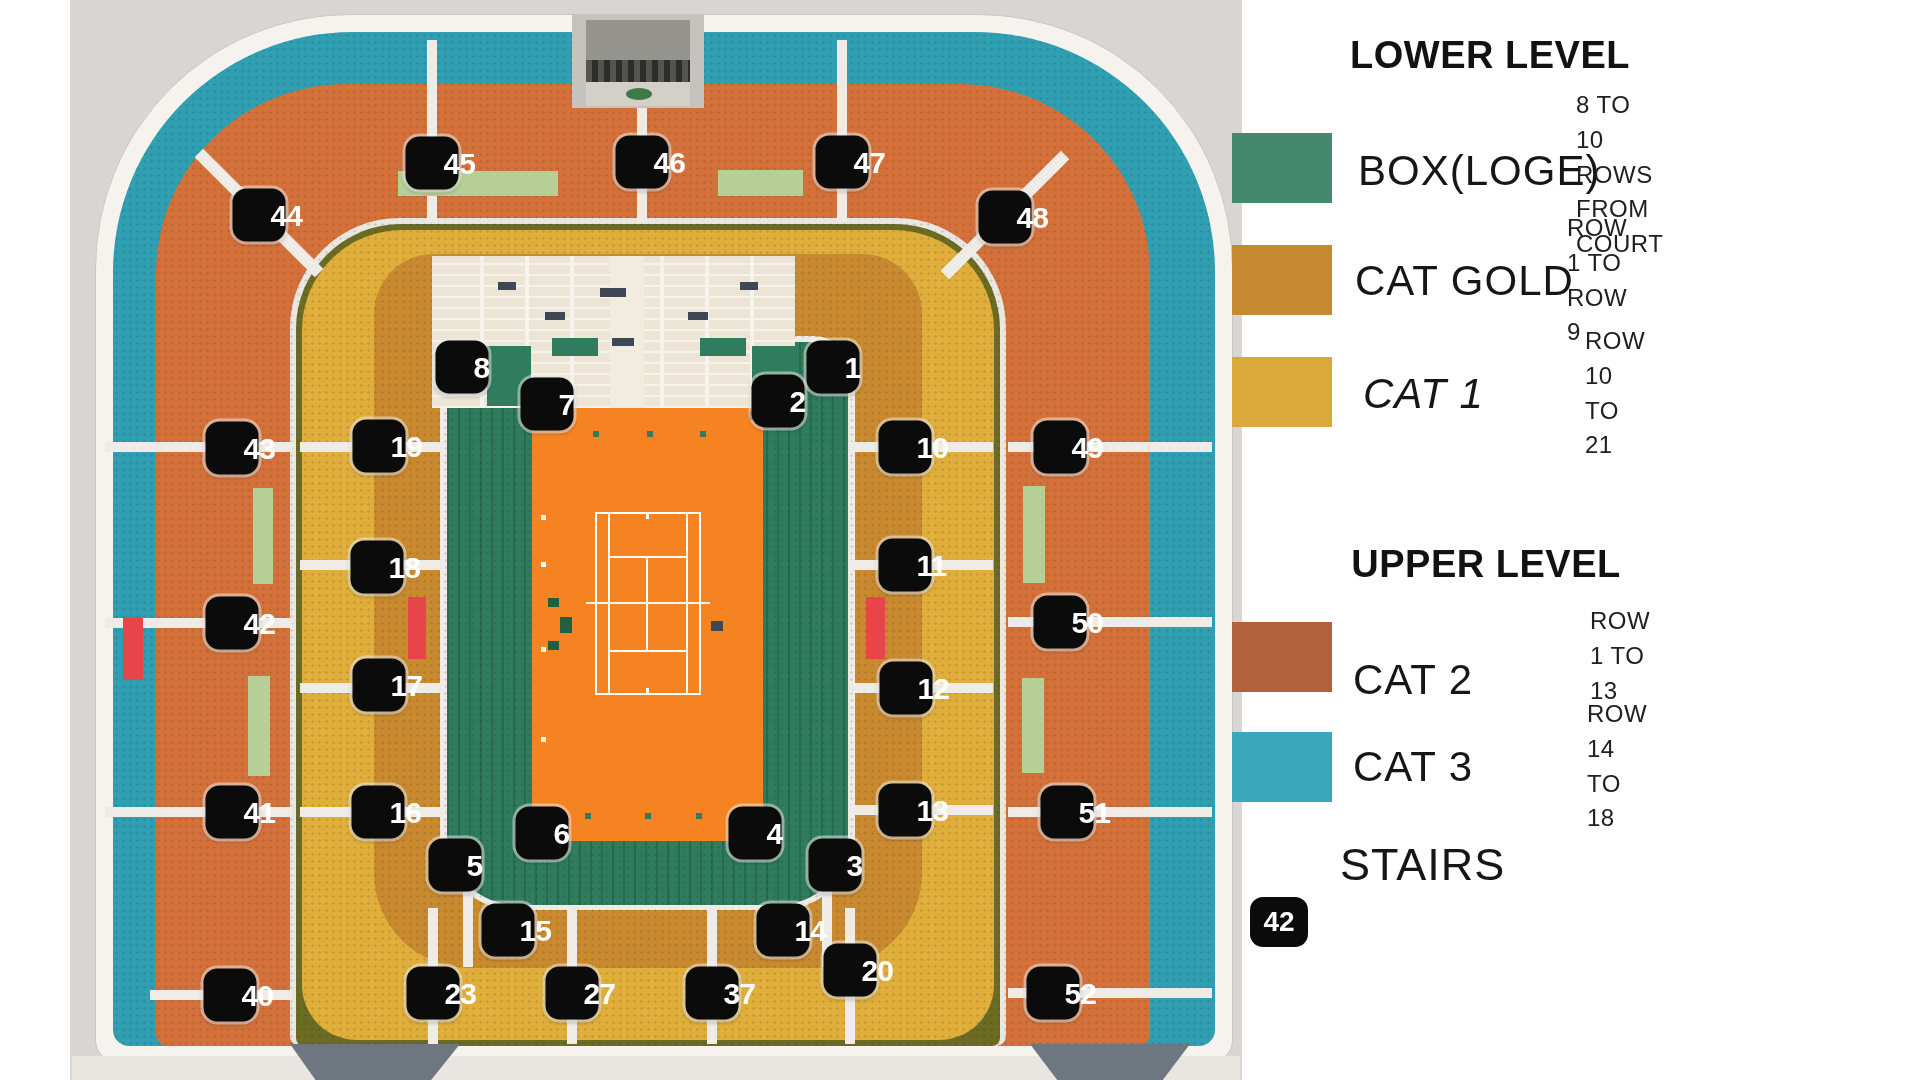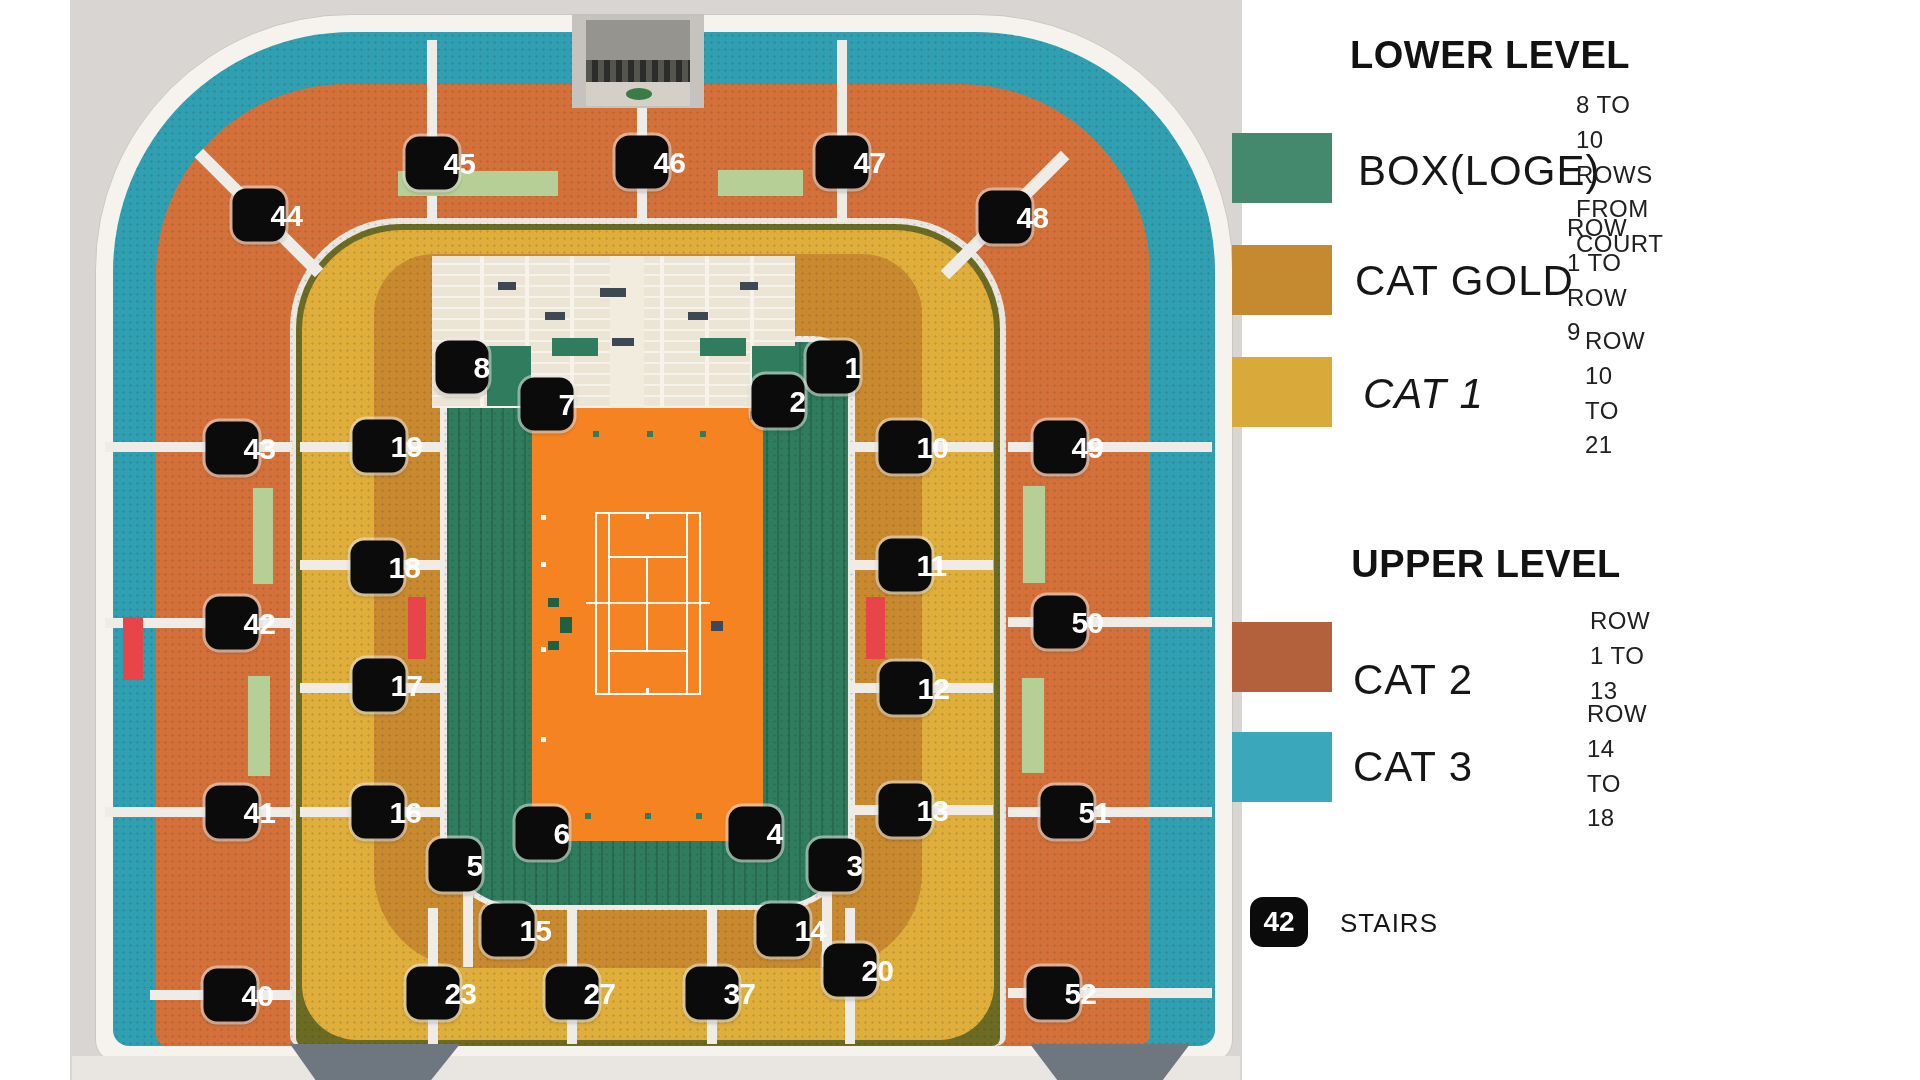--- a/index.html
+++ b/index.html
@@ -62,21 +62,21 @@
   
   .legend-heading{font-size:38px;font-weight:700;color:#121212;letter-spacing:.5px;white-space:nowrap;
                   transform:translateX(-50%);}
   .swatch{width:100px;height:70px;}
   .cat-label{font-size:42px;font-weight:400;color:#161616;letter-spacing:1px;white-space:nowrap;
              transform:translateY(-50%);}
   .cat-note{font-size:24px;font-weight:400;color:#202020;letter-spacing:.5px;white-space:pre-line;
             transform:translateY(-50%);line-height:1.45;}
   .stairs-badge{left:1250px;top:897px;width:58px;height:50px;background:#0b0b0b;border-radius:13px;color:#fff;
                 font-weight:700;font-size:28px;line-height:50px;text-align:center;}
-  .stairs-label{left:1340px;top:923px;font-size:26px;color:#161616;letter-spacing:1px;transform:translateY(-50%);}
+  .stairs-label{left:1340px;top:865px;font-size:45px;color:#161616;letter-spacing:1px;transform:translateY(-50%);}
 </style>
 </head>
 <body>
 
 <div id="canvas">
 
   <div class="photo"></div>
 
   <div class="wall"></div>
   <div class="ring-cat3"></div>

